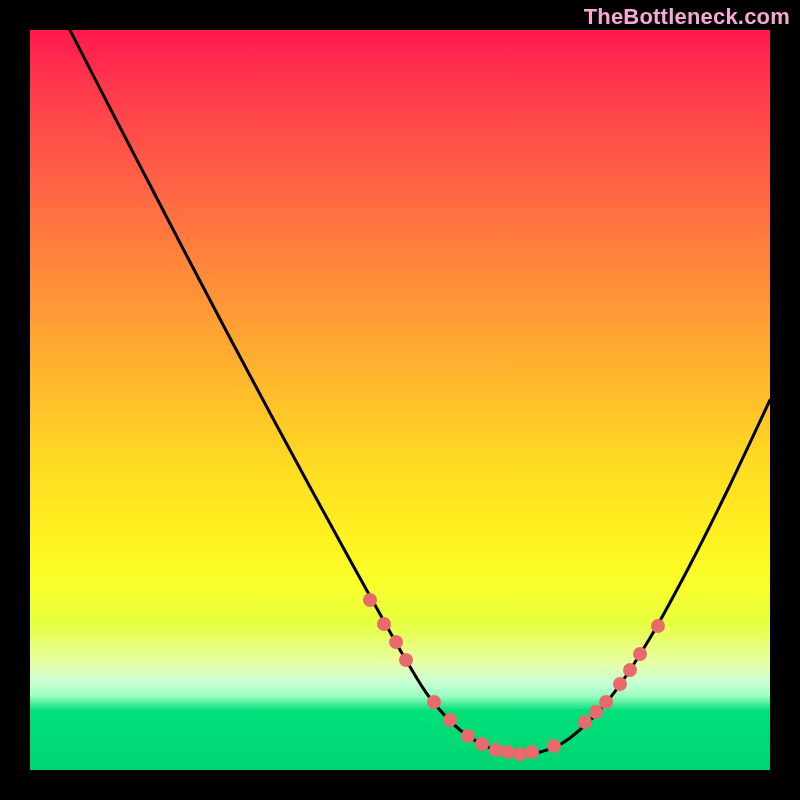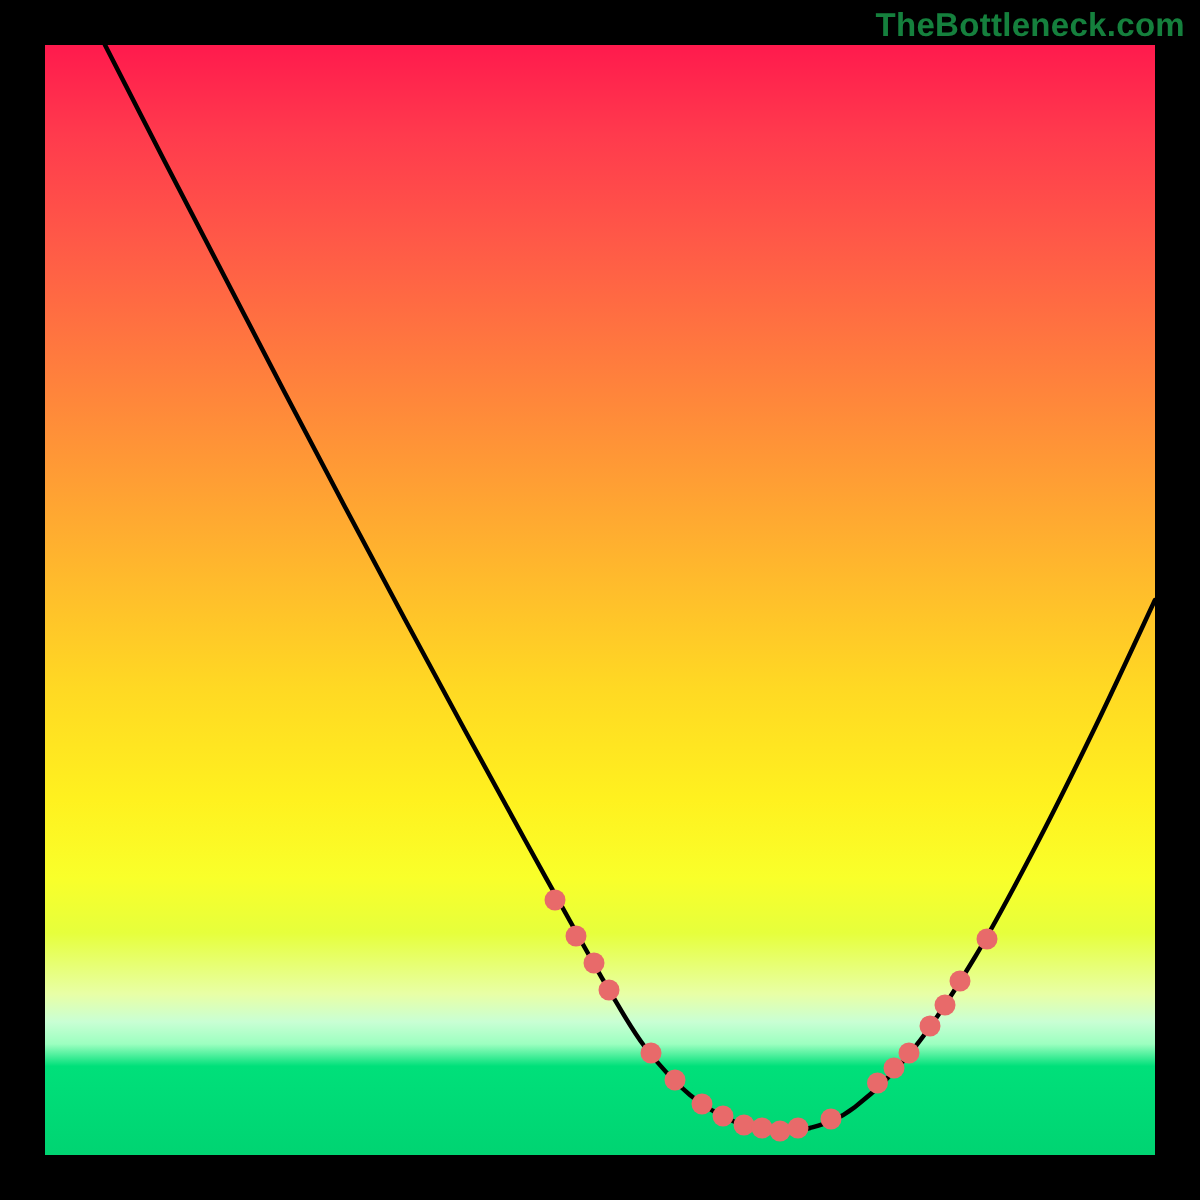--- a/index.html
+++ b/index.html
@@ -14,21 +14,21 @@
   .stage {
     position: relative;
     width: 800px;
     height: 800px;
     background: #000;
   }
   .watermark {
     position: absolute;
     top: 4px;
     right: 10px;
-    color: #15803d;
+    color: #f9a8d4;
     font-size: 22px;
     font-weight: 600;
     letter-spacing: 0.2px;
     z-index: 50;
   }
   .plot-area {
     position: absolute;
     left: 30px;
     top: 30px;
     width: 740px;

